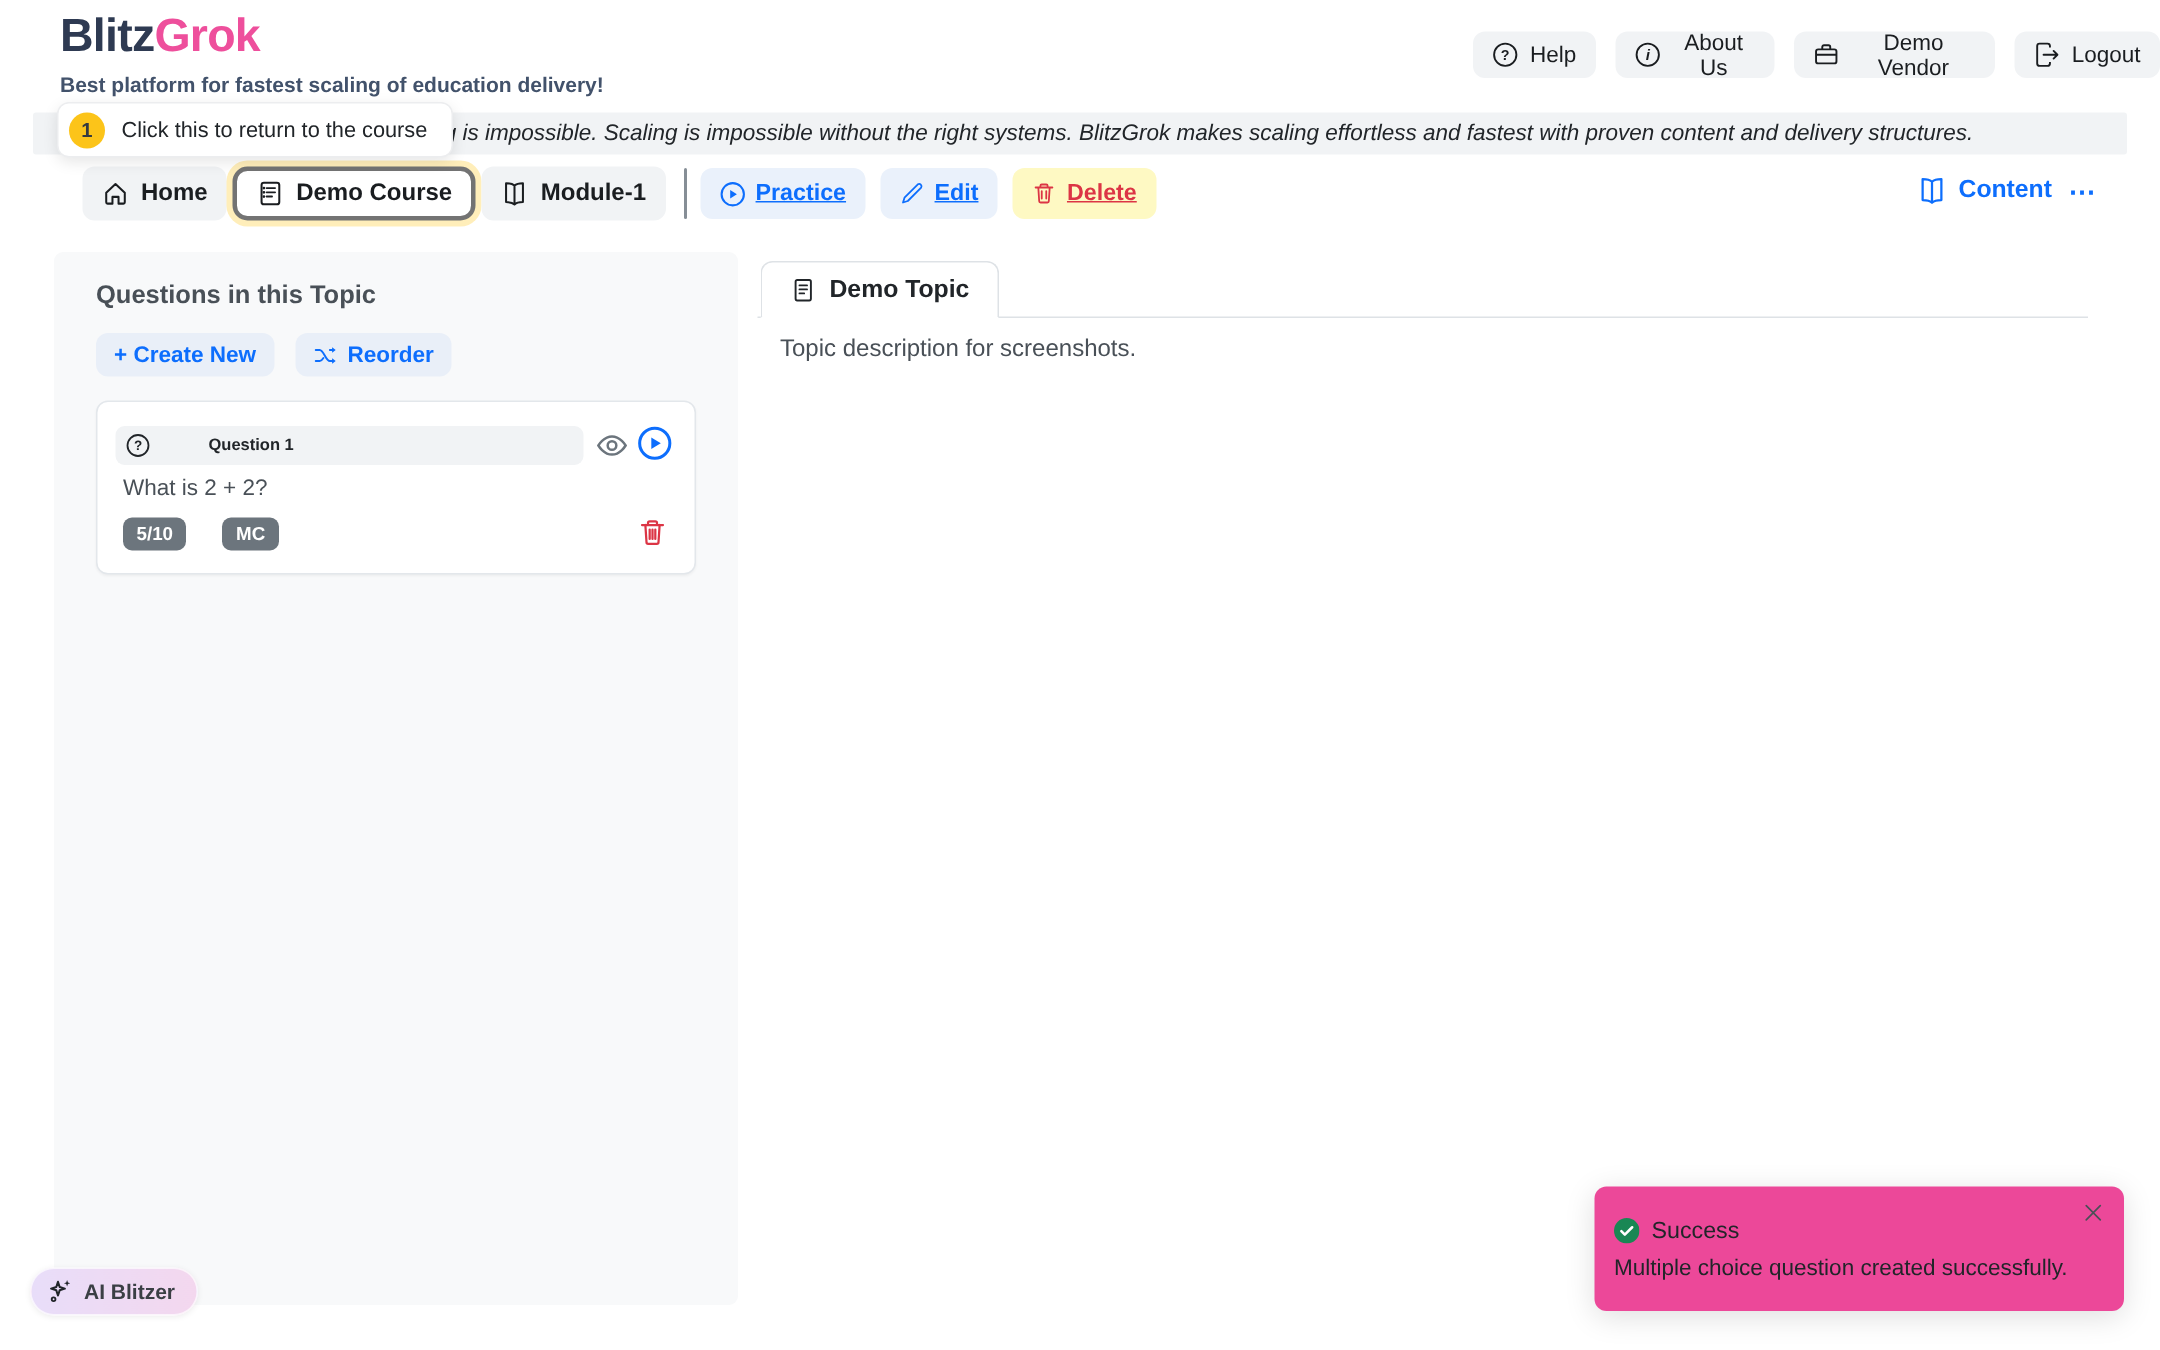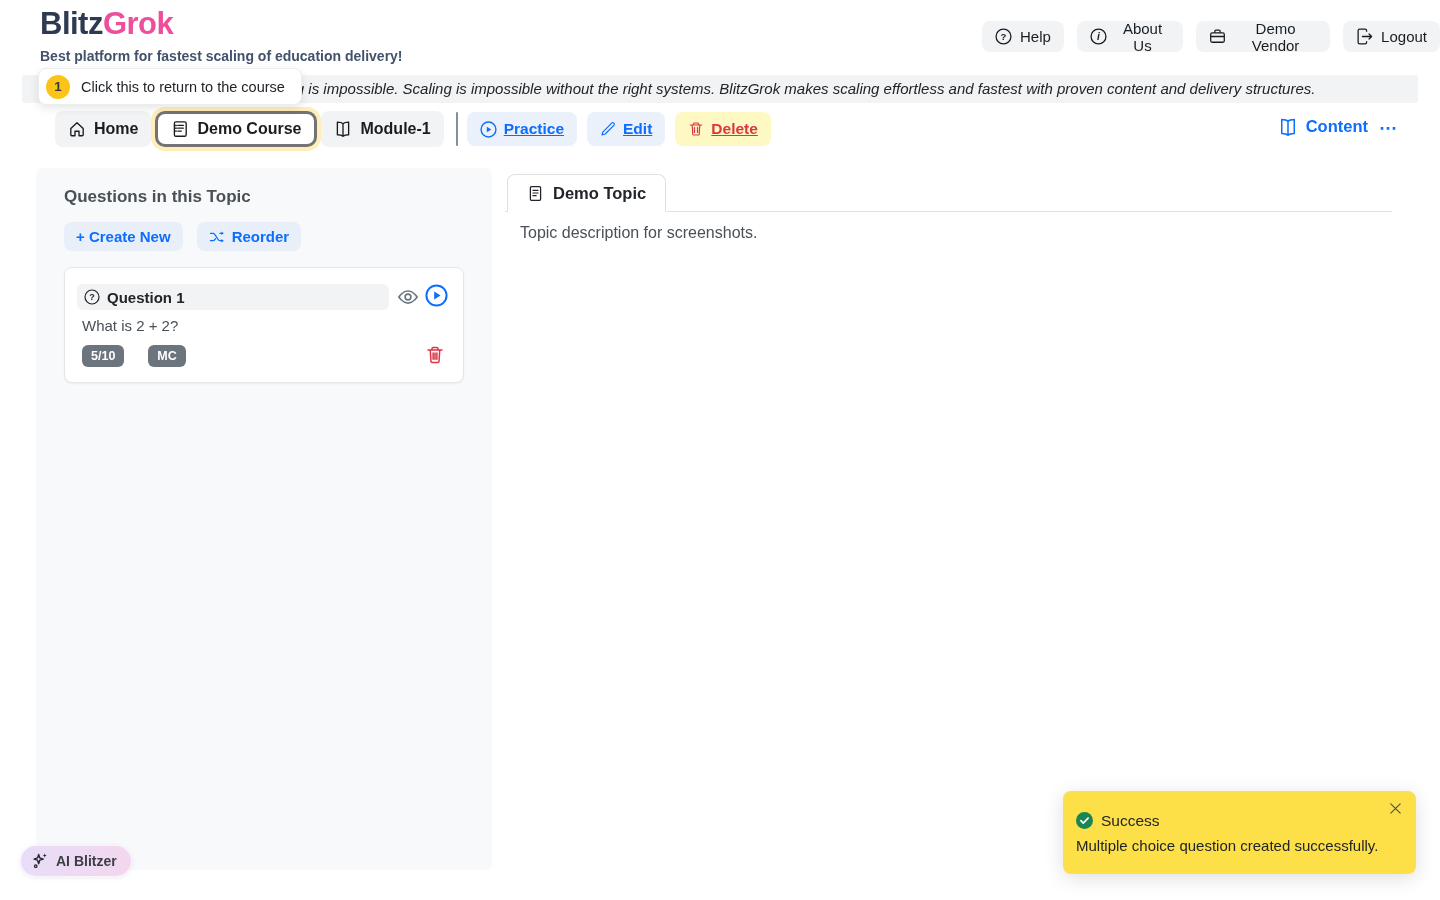--- a/index.html
+++ b/index.html
@@ -56,39 +56,39 @@
   .panel-title { position:absolute; left:28px; top:19px; font-size:17px; font-weight:600; color:#495057; }
   .panel-actions { position:absolute; left:28px; top:54px; display:flex; gap:14px; }
   .small-blue-btn { height:29px; display:flex; align-items:center; gap:7px; background:#e9eff8;
     border:none; border-radius:8px; padding:0 12px; font-size:15px; font-weight:600;
     color:#0d6efd; cursor:pointer; font-family:inherit; }
 
   .q-card { position:absolute; left:28px; top:99px; width:400px; height:116px; background:#ffffff;
     border:1px solid #e3e7eb; border-radius:8px; box-shadow:0 1px 2px rgba(0,0,0,.05); }
   .q-head { position:absolute; left:12px; top:16px; width:312px; height:26px; background:#f1f3f5;
     border-radius:6px; display:flex; align-items:center; gap:7px; padding-left:7px; }
-  .q-title { font-size:15px; font-weight:700; color:#212529; }
+  .q-title { font-size:11px; font-weight:700; color:#212529;margin-left:32px; }
   .q-eye  { position:absolute; left:332px; top:18px; background:none; border:none; color:#6c757d; cursor:pointer; }
   .q-play { position:absolute; left:360px; top:16px; background:none; border:none; color:#0d6efd; cursor:pointer; }
   .q-text { position:absolute; left:17px; top:49px; font-size:15px; color:#495057; }
   .q-badges { position:absolute; left:17px; top:77px; display:flex; gap:24px; }
   .q-badge { background:#6c757d; color:#ffffff; font-size:12.5px; font-weight:700;
     padding:4px 9px; border-radius:6px; }
   .q-trash { position:absolute; left:360px; top:77px; background:none; border:none; color:#dc3545; cursor:pointer; }
 
   
   .tabline { left:505px; top:211px; width:887px; height:1px; background:#dee2e6; z-index:1; }
   .tab { left:507px; top:174px; height:38px; display:flex; align-items:center; gap:9px;
     background:#ffffff; border:1px solid #dee2e6; border-bottom:1px solid #ffffff;
     border-radius:8px 8px 0 0; padding:0 19px; z-index:2;
     font-size:16.5px; font-weight:600; color:#212529; cursor:pointer; font-family:inherit; }
   .topic-desc { left:520px; top:224px; font-size:16px; color:#495057; }
 
   
-  .toast { left:1063px; top:791px; width:353px; height:83px; background:#fde047;
+  .toast { left:1063px; top:791px; width:353px; height:83px; background:#ec4899;
     border-radius:8px; box-shadow:0 4px 20px rgba(0,0,0,.13); z-index:50; }
   .toast-icon { position:absolute; left:13px; top:21px; }
   .toast-title { position:absolute; left:38px; top:21px; font-size:15.5px; color:#212529; }
   .toast-msg { position:absolute; left:13px; top:46px; font-size:15px; color:#212529; }
   .toast-close { position:absolute; right:13px; top:10px; background:none; border:none;
     color:#495057; cursor:pointer; }
 
   
   .ai-btn { left:20px; top:845px; height:32px; display:flex; align-items:center; gap:7px;
     background:linear-gradient(90deg,#e8ddf9,#f3d7ee); border:1px solid rgba(255,255,255,.7);

